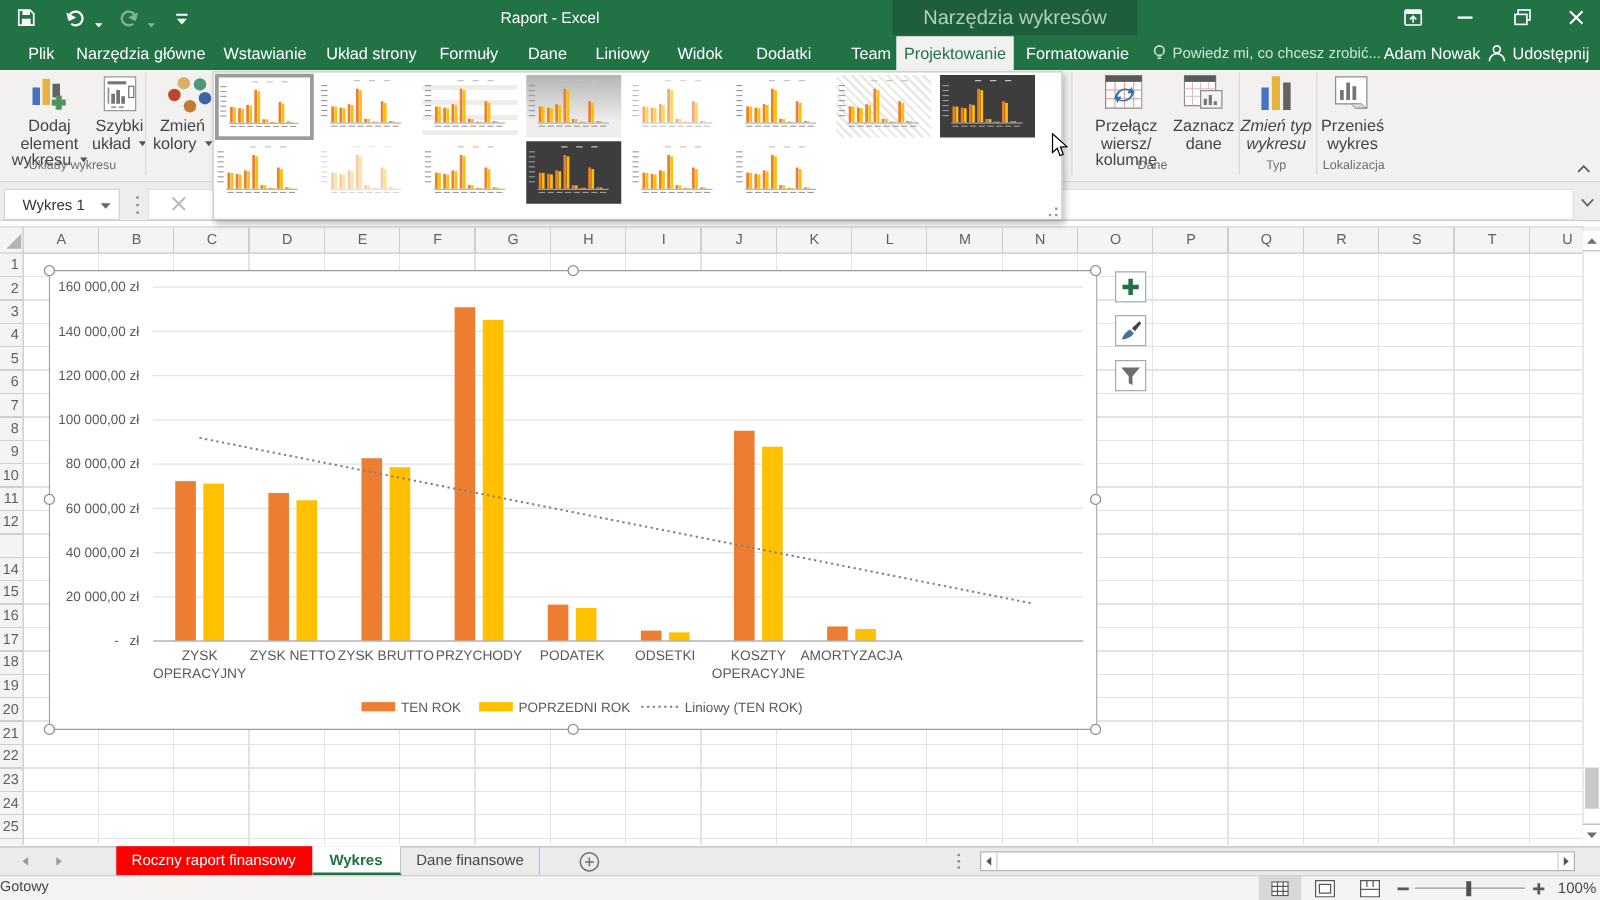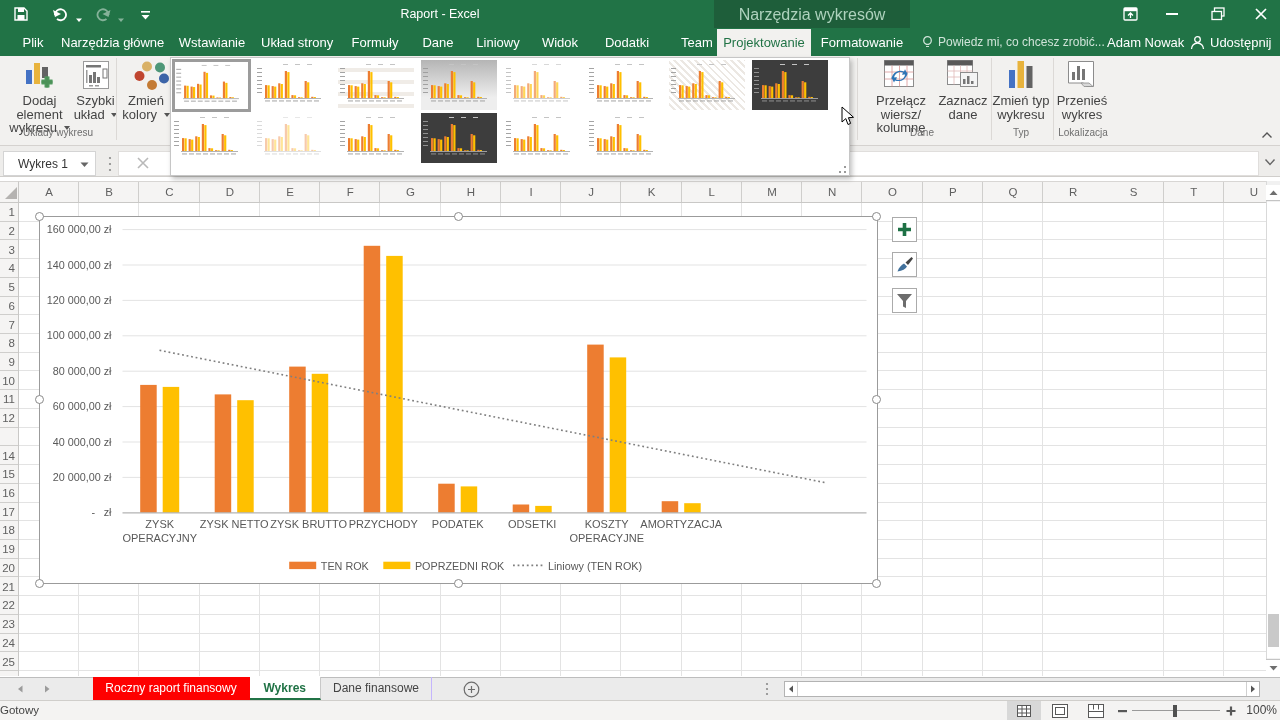--- a/index.html
+++ b/index.html
@@ -137,21 +137,21 @@
     <rect x="20" y="16" width="2.5" height="8" fill="#767676"></rect>
     <rect x="24" y="21" width="2.5" height="3" fill="#767676"></rect>
   </svg>
   <div class="rbtxt" style="left:925px;top:94px;width:76px;">Zaznacz<br>dane</div>
   <div class="rsep" style="left:991px;"></div>
   <svg class="abs" style="left:1009px;top:60px;z-index:4;" width="24" height="28">
     <rect x="0" y="10" width="6" height="18" fill="#4472C4"></rect>
     <rect x="8.5" y="1" width="6.5" height="27" fill="#E8B33C"></rect>
     <rect x="17.5" y="6" width="6" height="22" fill="#636363"></rect>
   </svg>
-  <div class="rbtxt" style="left:983px;top:94px;width:76px;">Zmień typ<br>wykresu</div>
+  <div class="rbtxt" style="left:983px;top:94px;width:76px;font-style:italic;">Zmień typ<br>wykresu</div>
   <div class="rsep" style="left:1053px;"></div>
   <svg class="abs" style="left:1067px;top:60px;z-index:4;" width="30" height="28">
     <path d="M1.5 1.5 h25 v25 h-7 l-3 -3.5 h-15 z" fill="#fff" stroke="#8c8c8c"></path>
     <rect x="5" y="12" width="3" height="8" fill="#767676"></rect>
     <rect x="10" y="6" width="3" height="14" fill="#767676"></rect>
     <rect x="15" y="9" width="3" height="11" fill="#767676"></rect>
     <path d="M14 23 h8 l4 3.5 h-9 z" fill="#d8d8d8" stroke="#8c8c8c" stroke-width="0.8"></path>
   </svg>
   <div class="rbtxt" style="left:1044px;top:94px;width:76px;">Przenieś<br>wykres</div>
   <div class="rglabel" style="left:882px;width:80px;">Dane</div>

